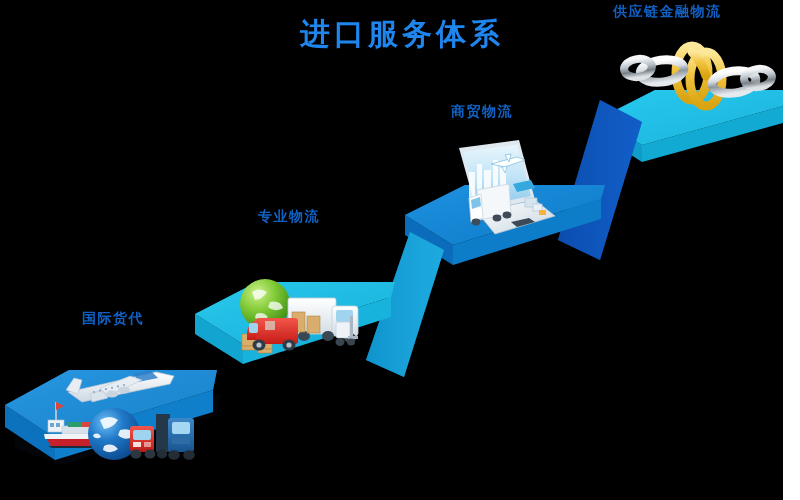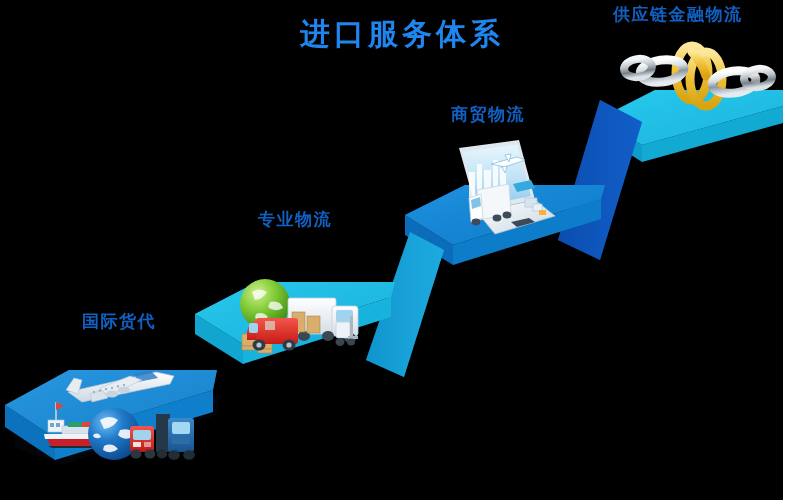--- a/index.html
+++ b/index.html
@@ -20,21 +20,21 @@
     left: 300px;
     top: 14px;
     font-size: 30px;
     font-weight: 700;
     letter-spacing: 4px;
     color: #1f86ef;
     white-space: nowrap;
   }
   .step-label {
     position: absolute;
-    font-size: 17px;
+    font-size: 14px;
     font-weight: 700;
     letter-spacing: 1.5px;
     color: #1161c4;
     white-space: nowrap;
     font-family: Liberation Mono, monospace;
   }
   .lbl-1 { left: 82px;  top: 302px; margin-top: 8px; }
   .lbl-2 { left: 258px; top: 208px; }
   .lbl-3 { left: 451px; top: 103px; }
   .lbl-4 { left: 613px; top: 3px; color:#1161c4; }

